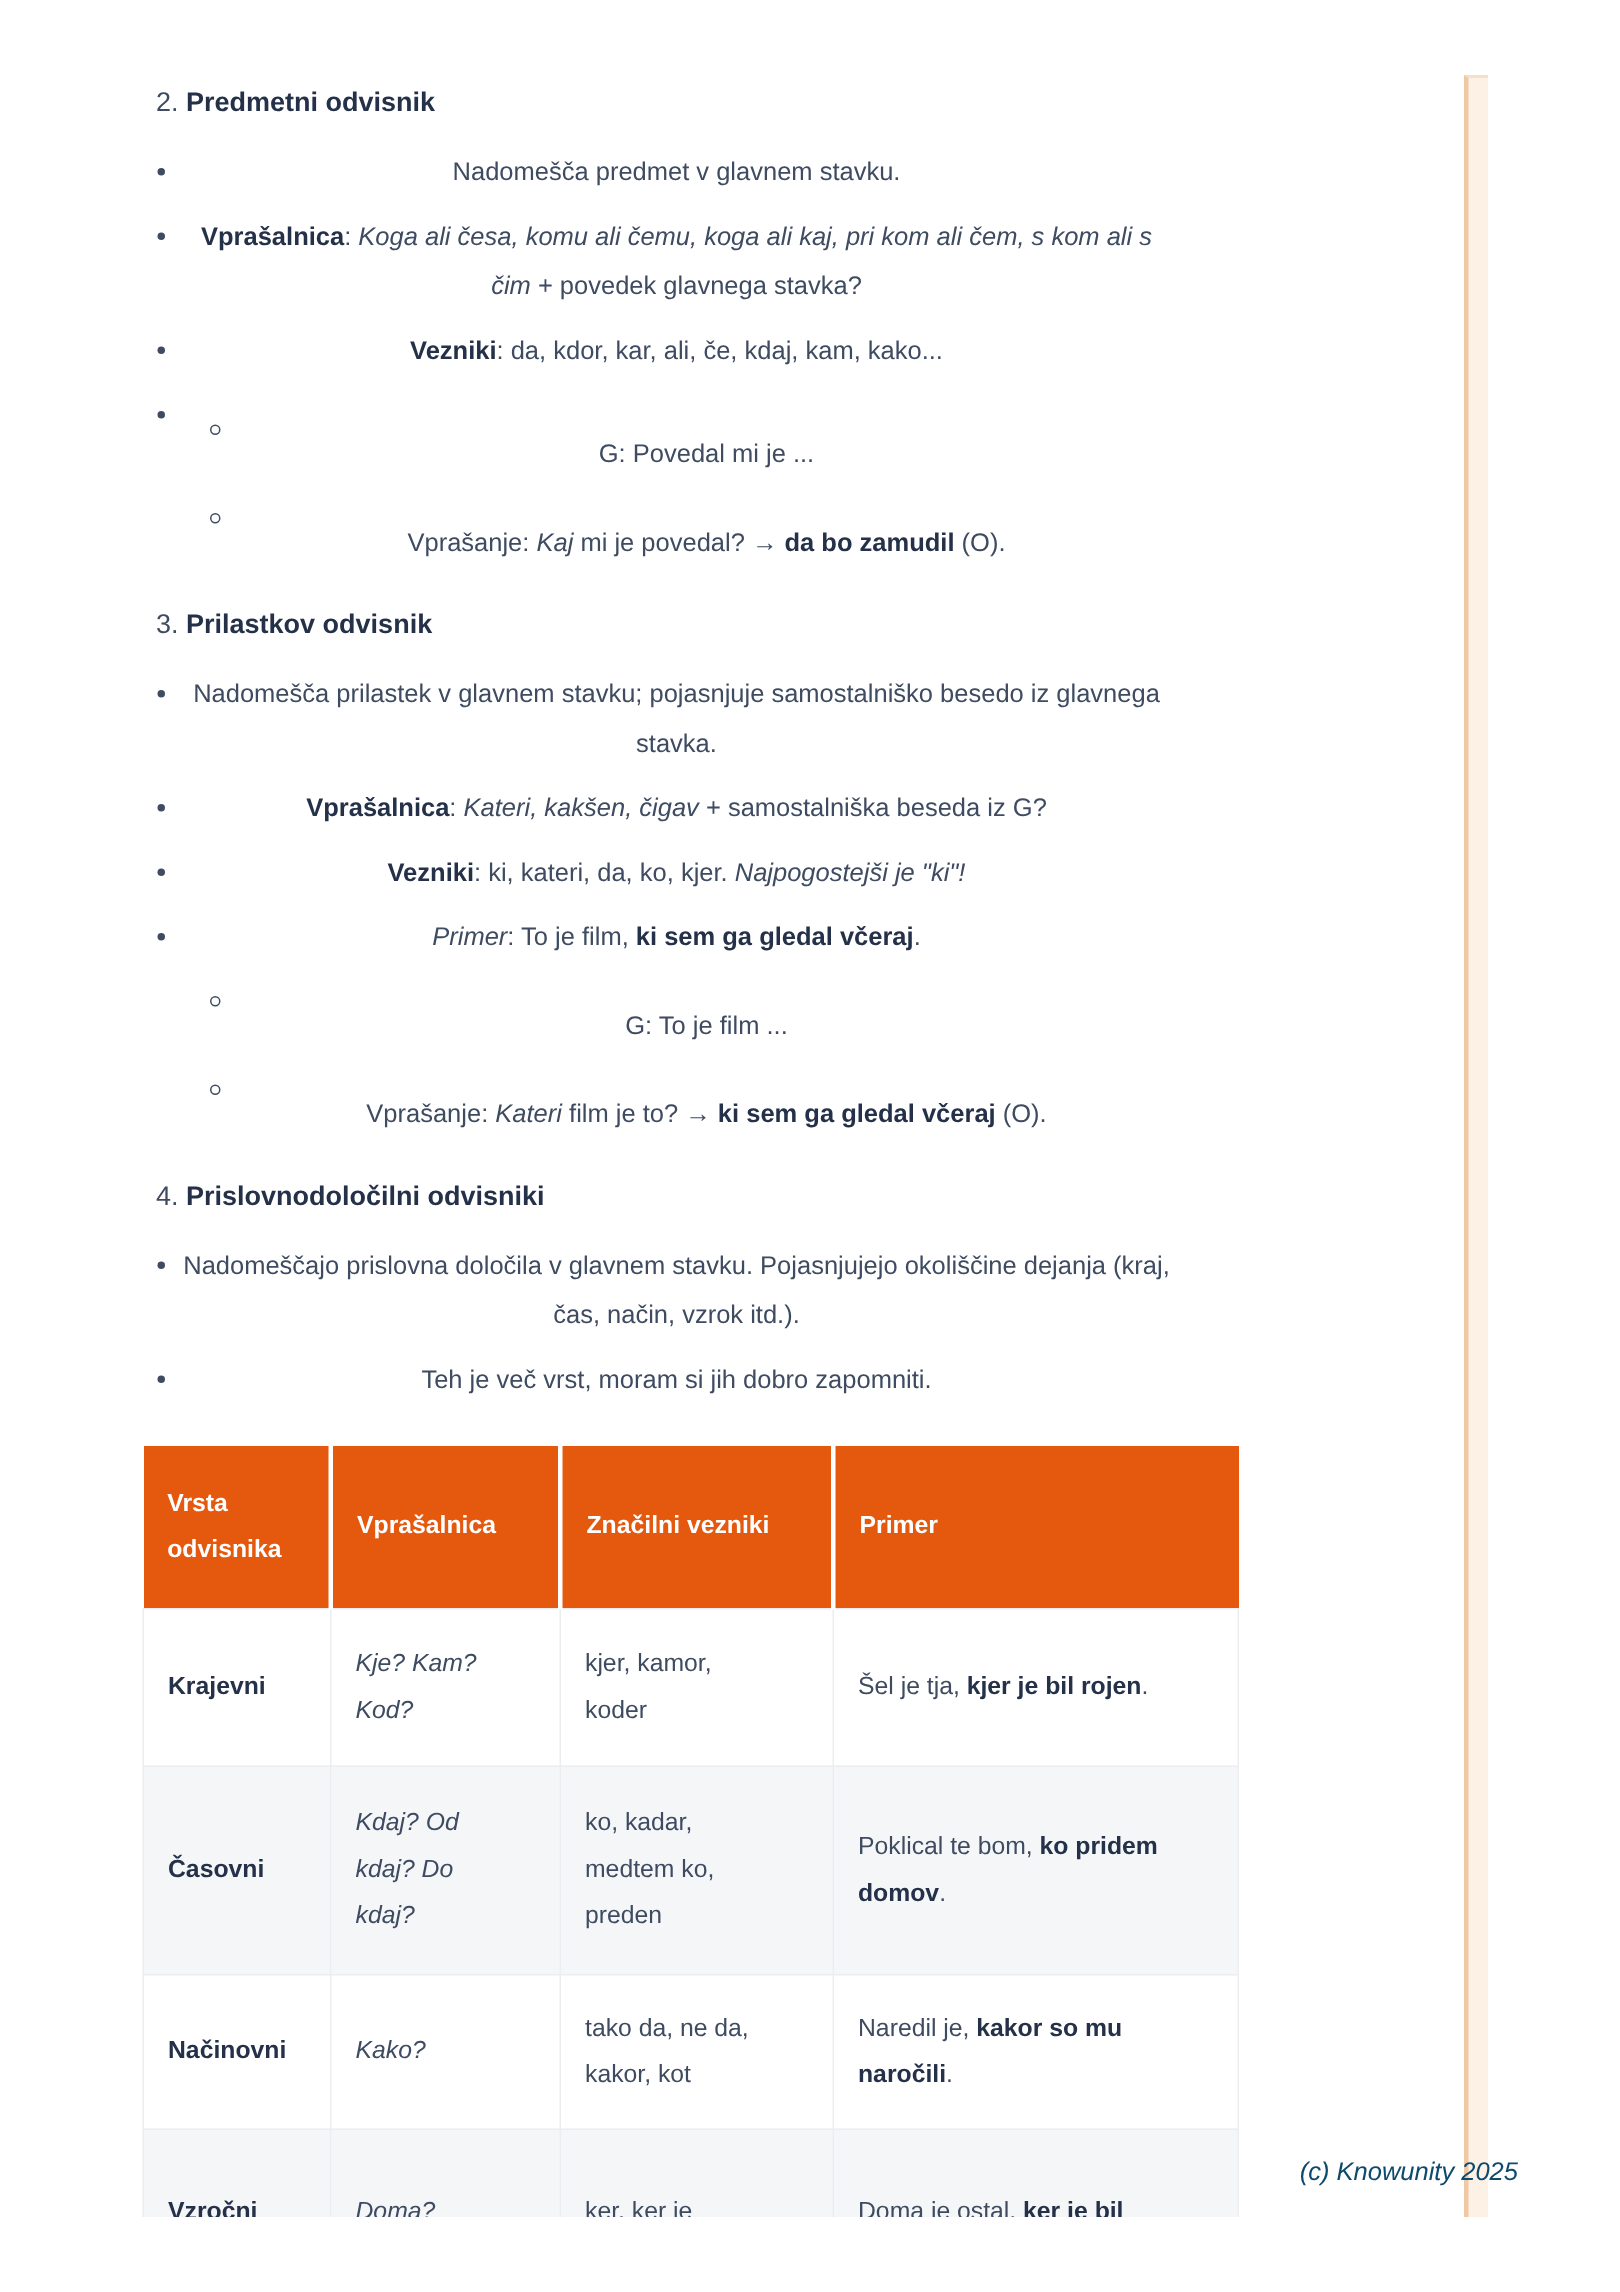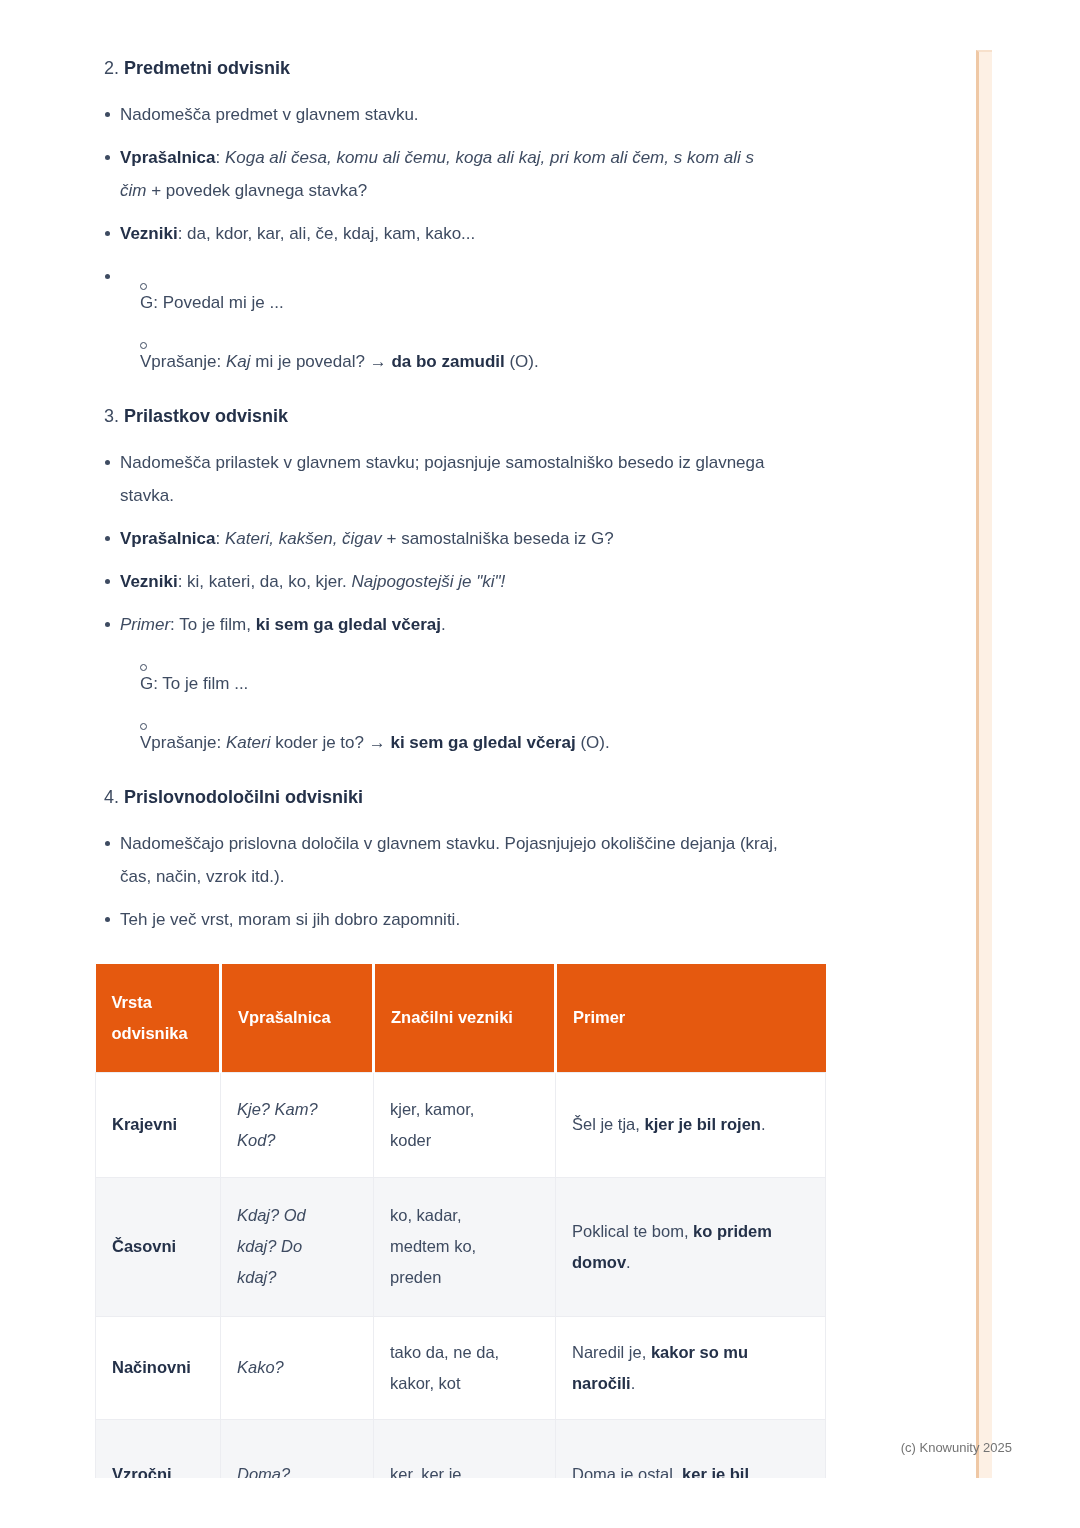--- a/index.html
+++ b/index.html
@@ -6,41 +6,41 @@
   body{font-family:"Liberation Sans","DejaVu Sans",sans-serif;}
   .page{position:relative;width:1080px;height:1528px;background:#ffffff;overflow:hidden;color:#3E4B61;}
   .clip{position:absolute;left:0;top:0;width:992px;height:1478px;overflow:hidden;}
   .stripe{position:absolute;left:976px;top:50px;width:53px;height:1428px;background:#FDF0E4;
           border-left:3px solid #EFC8A5;border-top:2px solid #F7E0CB;}
   .content{position:absolute;left:104px;top:56px;width:742px;font-size:17px;line-height:33px;}
   section{margin:0 0 26px 0;}
   h2{margin:0 0 18px 0;font-size:18px;line-height:24px;font-weight:400;color:#3E4B61;}
   h2 .ttl{font-weight:700;color:#243149;}
   ul{list-style:none;margin:0;padding:0;}
-  li{display:flex;margin:0 0 10px 0;}
+  li{display:flex;margin:0 0 10px 0;text-align:center;}
   li.l2{margin-left:36px;flex-direction:column;}
   .mk{flex:0 0 16px;width:16px;position:relative;}
   .dot{position:absolute;left:1px;top:14px;width:5px;height:5px;border-radius:50%;background:#3E4B61;}
   .circ{position:absolute;left:0;top:13px;width:5px;height:5px;border-radius:50%;border:1.5px solid #3E4B61;background:transparent;}
   .txt{width:662px;}
   .b{font-weight:700;color:#243149;}
   .i{font-style:italic;}
   table{border-collapse:collapse;table-layout:fixed;width:730px;margin:28px 0 0 -9px;
         font-size:16.5px;line-height:31px;padding-left:32px;}
   col.c1{width:125px;} col.c2{width:153px;} col.c3{width:182px;} col.c4{width:270px;}
   th{background:#E5590F;color:#ffffff;font-weight:700;text-align:left;vertical-align:middle;
      padding:14px 16px;height:108px;box-sizing:border-box;}
   th + th{border-left:3px solid #ffffff;}
   td{border:1px solid #ECEDF1;background:#ffffff;vertical-align:middle;padding:14px 16px;box-sizing:border-box;}
   tr.alt td{background:#F5F6F8;}
   td.c1{font-weight:700;color:#243149;}
   td.c2{font-style:italic;padding-right:44px;}
   td.c3{padding-right:48px;}
   tr.r1 td{height:105px;} tr.r2 td{height:139px;} tr.r3 td{height:103px;} tr.r4 td{height:110px;}
-  .watermark{position:absolute;right:68px;top:1440px;font-size:13px;line-height:16px;color:#737373;z-index:5;}
+  .watermark{position:absolute;right:68px;top:1440px;font-size:17px;line-height:16px;color:#0c4a6e;z-index:5;font-style:italic;}
 </style>
 </head>
 <body>
 
 <div class="page">
   <div class="clip">
     <div class="stripe"></div>
 
     <main class="content">
 
@@ -121,21 +121,21 @@
           <li class="l2">
               <span class="mk">
                 <span class="circ"></span>
               </span>
               <span class="txt"><span>G: To je film ...</span></span>
             </li>
           <li class="l2">
               <span class="mk">
                 <span class="circ"></span>
               </span>
-              <span class="txt"><span>Vprašanje: </span><span class="i">Kateri</span><span> koder je to? → </span><span class="b">ki sem ga gledal včeraj</span><span> (O).</span></span>
+              <span class="txt"><span>Vprašanje: </span><span class="i">Kateri</span><span> film je to? → </span><span class="b">ki sem ga gledal včeraj</span><span> (O).</span></span>
             </li>
         </ul>
       </section>
 
       <section>
         <h2>
           <span class="num">4.</span>
           <span class="ttl">Prislovnodoločilni odvisniki</span>
         </h2>
         <ul>

